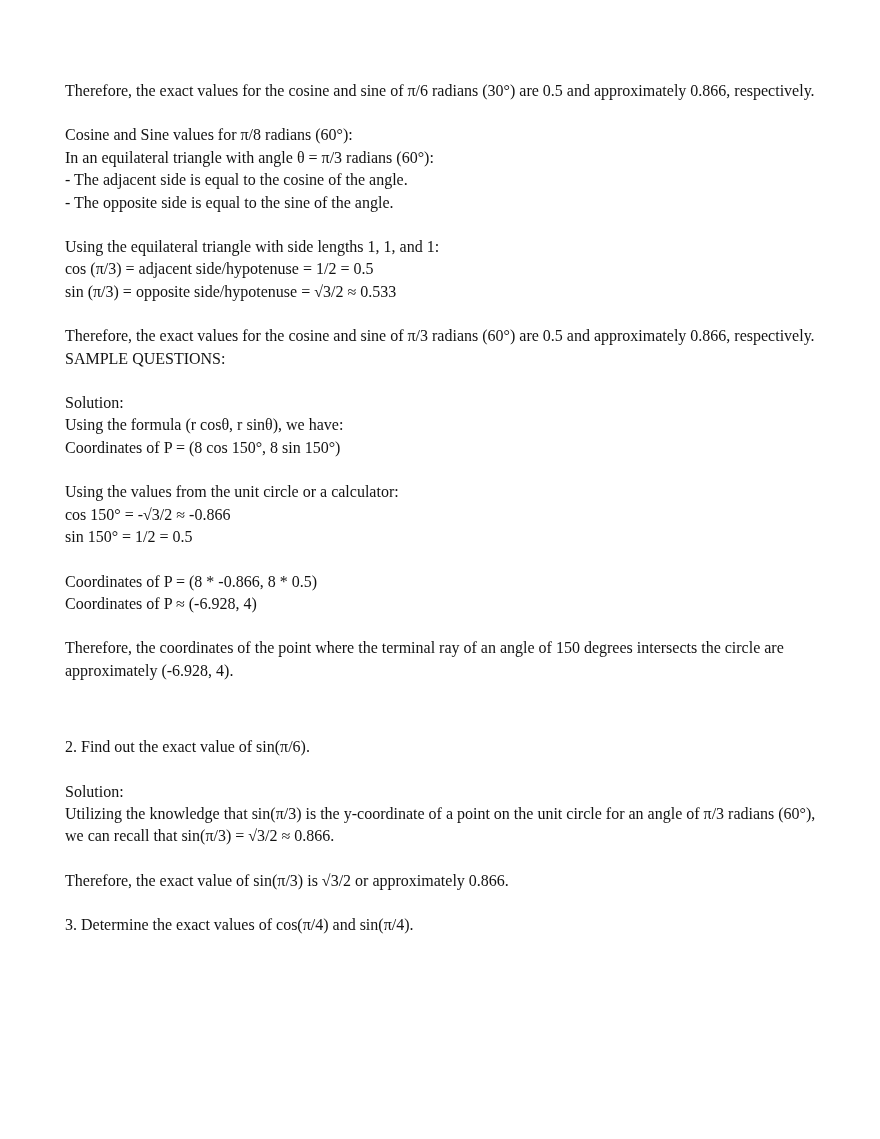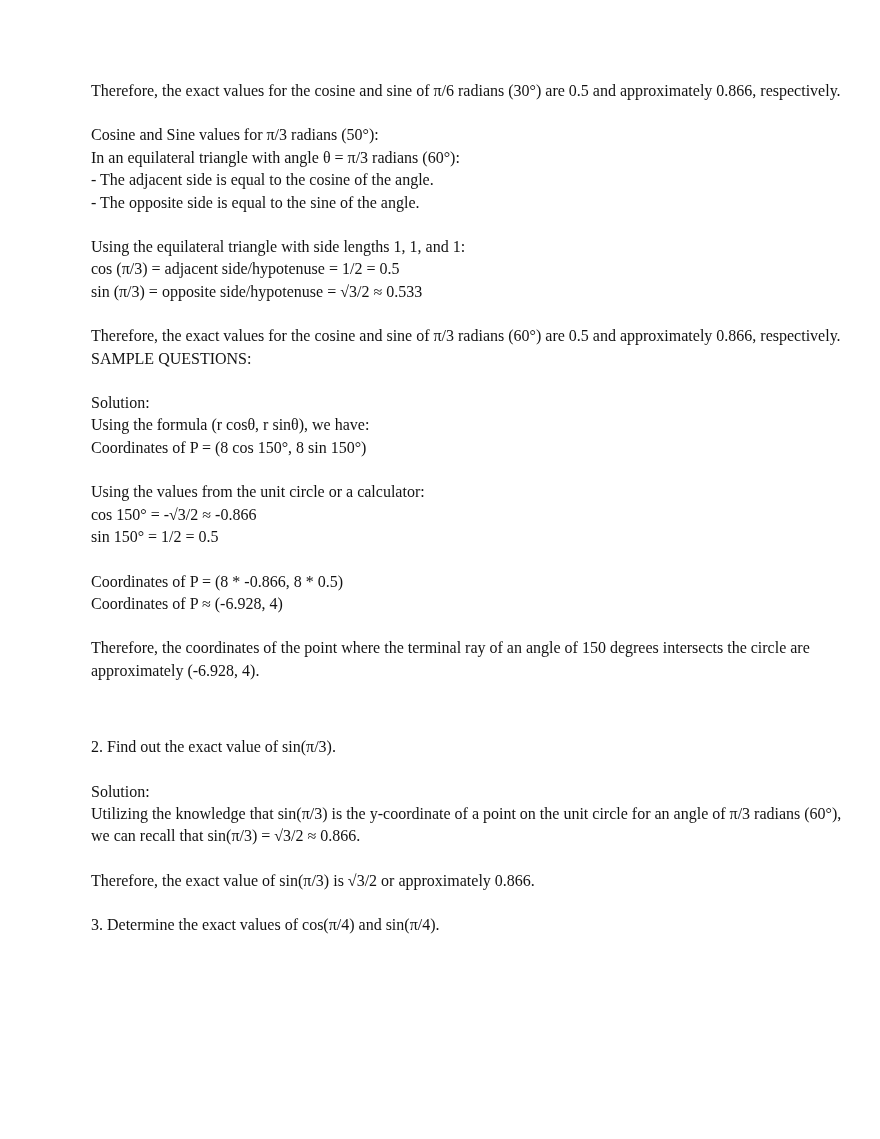--- a/index.html
+++ b/index.html
@@ -10,56 +10,56 @@
   }
   body {
     width: 880px;
     min-height: 1139px;
     font-family: "Liberation Serif", serif;
   }
   .page {
     box-sizing: border-box;
     width: 880px;
     min-height: 1139px;
-    padding: 80px 58px 40px 91px;
+    padding: 80px 58px 40px 65px;
     background: #ffffff;
   }
   .block {
     width: 756px;
     margin: 0 0 22px 0;
     font-size: 16px;
     line-height: 22.4px;
     white-space: pre-line;
     word-wrap: break-word;
   }
   .block.gap-xl {
     margin-bottom: 54px;
   }
 </style>
 </head>
 <body>
 
 <div class="page">
   <p class="block">Therefore, the exact values for the cosine and sine of π/6 radians (30°) are 0.5 and approximately 0.866, respectively.</p>
-  <p class="block">Cosine and Sine values for π/3 radians (50°):
+  <p class="block">Cosine and Sine values for π/8 radians (60°):
 In an equilateral triangle with angle θ = π/3 radians (60°):
 - The adjacent side is equal to the cosine of the angle.
 - The opposite side is equal to the sine of the angle.</p>
   <p class="block">Using the equilateral triangle with side lengths 1, 1, and 1:
 cos (π/3) = adjacent side/hypotenuse = 1/2 = 0.5
 sin (π/3) = opposite side/hypotenuse = √3/2 ≈ 0.533</p>
   <p class="block">Therefore, the exact values for the cosine and sine of π/3 radians (60°) are 0.5 and approximately 0.866, respectively.
 SAMPLE QUESTIONS:</p>
   <p class="block">Solution:
 Using the formula (r cosθ, r sinθ), we have:
 Coordinates of P = (8 cos 150°, 8 sin 150°)</p>
   <p class="block">Using the values from the unit circle or a calculator:
 cos 150° = -√3/2 ≈ -0.866
 sin 150° = 1/2 = 0.5</p>
   <p class="block">Coordinates of P = (8 * -0.866, 8 * 0.5)
 Coordinates of P ≈ (-6.928, 4)</p>
   <p class="block gap-xl">Therefore, the coordinates of the point where the terminal ray of an angle of 150 degrees intersects the circle are approximately (-6.928, 4).</p>
-  <p class="block">2. Find out the exact value of sin(π/3).</p>
+  <p class="block">2. Find out the exact value of sin(π/6).</p>
   <p class="block">Solution:
 Utilizing the knowledge that sin(π/3) is the y-coordinate of a point on the unit circle for an angle of π/3 radians (60°), we can recall that sin(π/3) = √3/2 ≈ 0.866.</p>
   <p class="block">Therefore, the exact value of sin(π/3) is √3/2 or approximately 0.866.</p>
   <p class="block">3. Determine the exact values of cos(π/4) and sin(π/4).</p>
 </div>
 
 </body></html>

